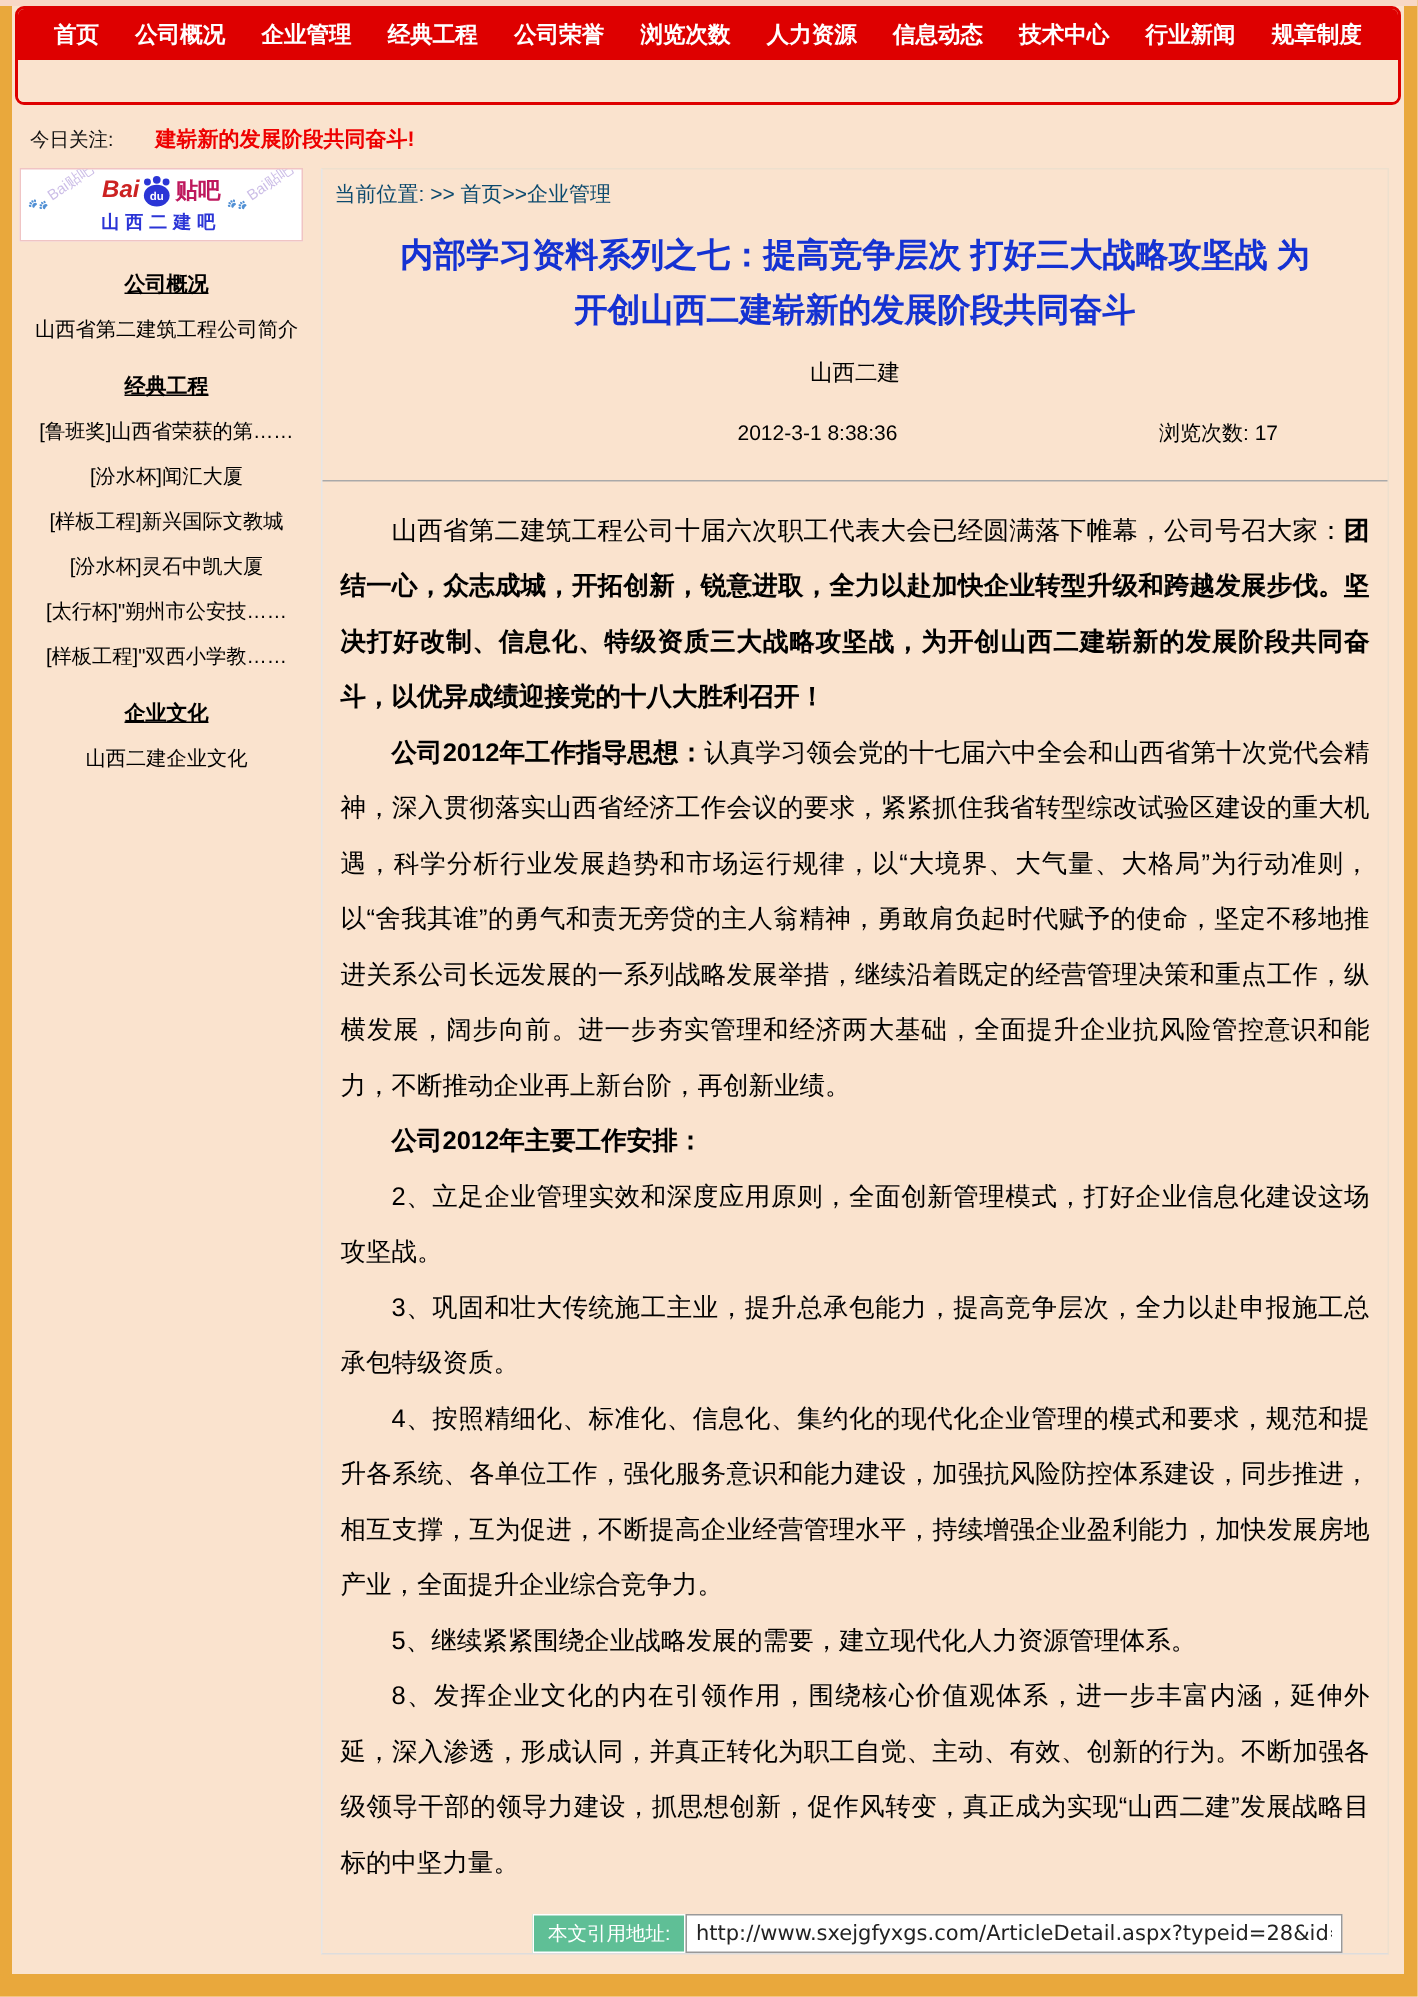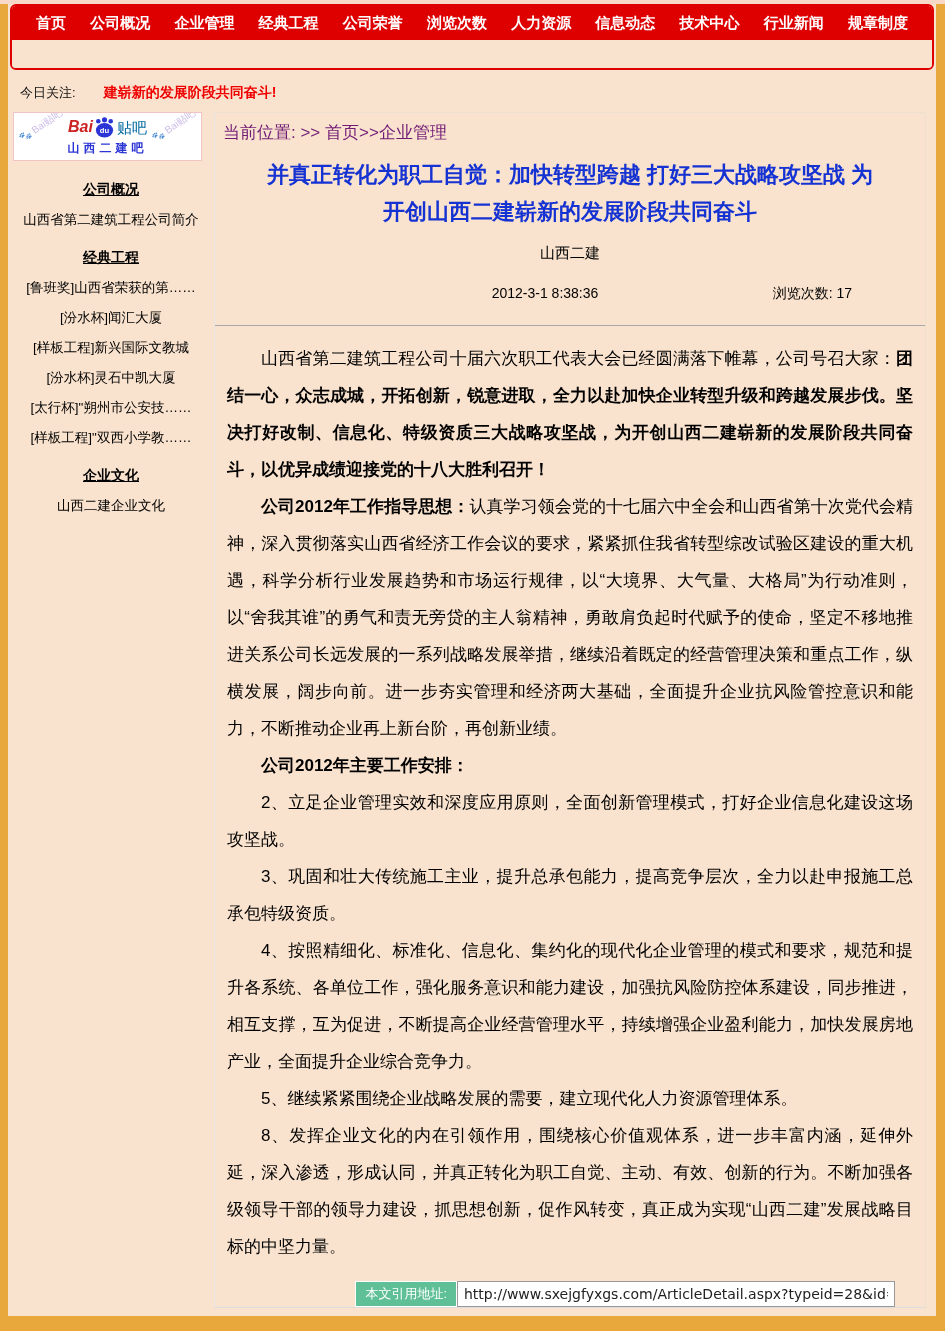--- a/index.html
+++ b/index.html
@@ -63,21 +63,21 @@
     margin-left:5px;
     background:#FFFFFF;
     border:1px solid #F0C4C4;
     position:relative;
     overflow:hidden;
     display:flex; flex-direction:column;
     align-items:center; justify-content:center;
   }
   .logo-main { display:flex; align-items:center; line-height:1; }
   .logo-bai { color:#CC2222; font-weight:bold; font-size:16px; font-style:italic; }
-  .logo-tieba { color:#0369a1; font-weight:normal; font-size:15px; margin-left:1px; }
+  .logo-tieba { color:#be185d; font-weight:bold; font-size:15px; margin-left:1px; }
   .logo-sub { color:#2B35D6; font-size:12px; font-weight:bold; letter-spacing:4px; margin-top:2px; }
   .paw-decor {
     position:absolute; top:6px;
     color:#BBA8DF; font-size:10px;
     transform:rotate(-35deg);
     opacity:.75; white-space:nowrap;
   }
   .paw-decor.left  { left:2px; }
   .paw-decor.right { right:2px; }
   .side-section-title {
@@ -96,21 +96,21 @@
   
   .content {
     flex:1;
     margin-right:10px;
     border:1px solid #EDE0CE;
     border-left-color:#E6E6E6;
     border-bottom-color:#DDDDDD;
     min-height:1086px;
     position:relative;
   }
-  .breadcrumb { font-size:17px; padding:8px 0 0 8px; color:#701a75; }
+  .breadcrumb { font-size:14px; padding:8px 0 0 8px; color:#0c4a6e; }
   .breadcrumb .crumb-link { cursor:pointer; }
   .article-title {
     color:#1532D2;
     font-weight:bold;
     font-size:22px;
     line-height:37px;
     text-align:center;
     margin-top:12px;
     padding:0 42px;
   }
@@ -214,21 +214,21 @@
       <div class="side-section-title">企业文化</div>
       <div class="side-item">山西二建企业文化</div>
     </div>
 
     <div class="content">
       <div class="breadcrumb">
         <span>当前位置: &gt;&gt;</span>
         <span class="crumb-link">首页</span><span>&gt;&gt;</span><span class="crumb-link">企业管理</span>
       </div>
 
-      <div class="article-title">并真正转化为职工自觉：加快转型跨越 打好三大战略攻坚战 为开创山西二建崭新的发展阶段共同奋斗</div>
+      <div class="article-title">内部学习资料系列之七：提高竞争层次 打好三大战略攻坚战 为开创山西二建崭新的发展阶段共同奋斗</div>
       <div class="article-author">山西二建</div>
 
       <div class="meta-row">
         <span class="meta-date">2012-3-1 8:38:36</span>
         <span class="meta-views">浏览次数: 17</span>
       </div>
 
       <hr class="title-separator">
 
       <div class="article-body">

